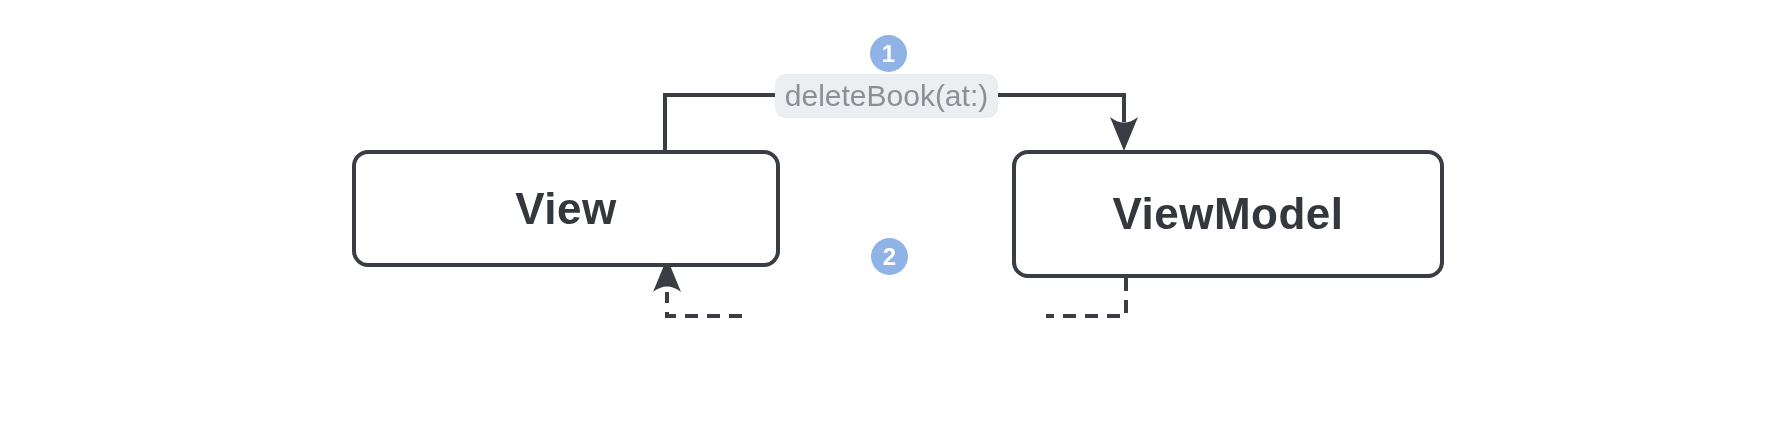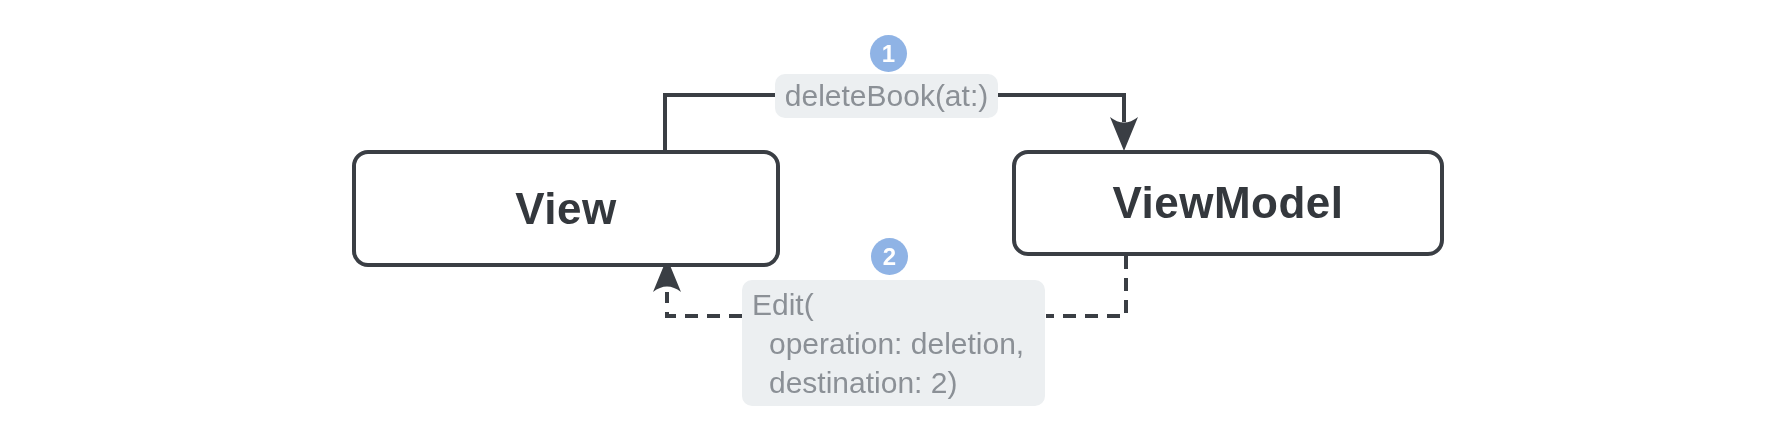--- a/index.html
+++ b/index.html
@@ -49,21 +49,21 @@
   .node {
     position: absolute;
     background: var(--node-fill);
     border: 4px solid var(--node-border);
     border-radius: 16px;
     display: flex;
     align-items: center;
     justify-content: center;
   }
   .node-view { left: 352px; top: 150px; width: 428px; height: 117px; }
-  .node-viewmodel { left: 1012px; top: 150px; width: 432px; height: 106px; }
+  .node-viewmodel { left: 1012px; top: 150px; width: 432px; height: 128px; }
   .node-label {
     font-size: 44px;
     font-weight: bold;
     color: var(--node-text);
     letter-spacing: 0.5px;
   }
   .msg {
     position: absolute;
     background: var(--label-bg);
     border-radius: 10px;
@@ -116,21 +116,16 @@
   <div class="node node-viewmodel">
     <span class="node-label">ViewModel</span>
   </div>
 
   <div class="msg msg-1">
     <span>deleteBook(at:)</span>
   </div>
 
   <div class="badge badge-1">1</div>
 
-  <div class="msg msg-2">
-    <div>Edit(</div>
-    <div class="indent">operation: deletion,</div>
-    <div class="indent">destination: 2)</div>
-  </div>
 
   <div class="badge badge-2">2</div>
 
 </div>
 
 </body></html>

